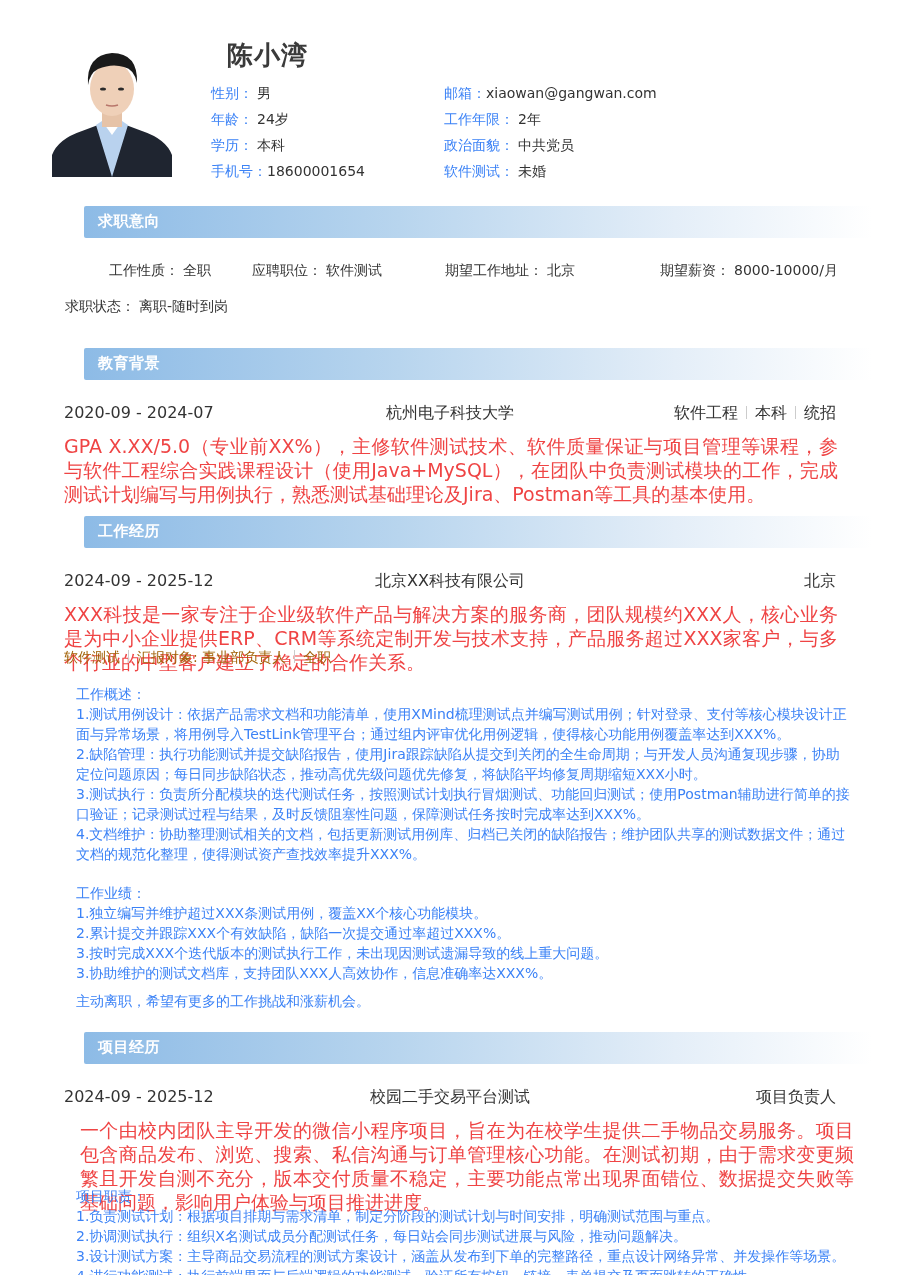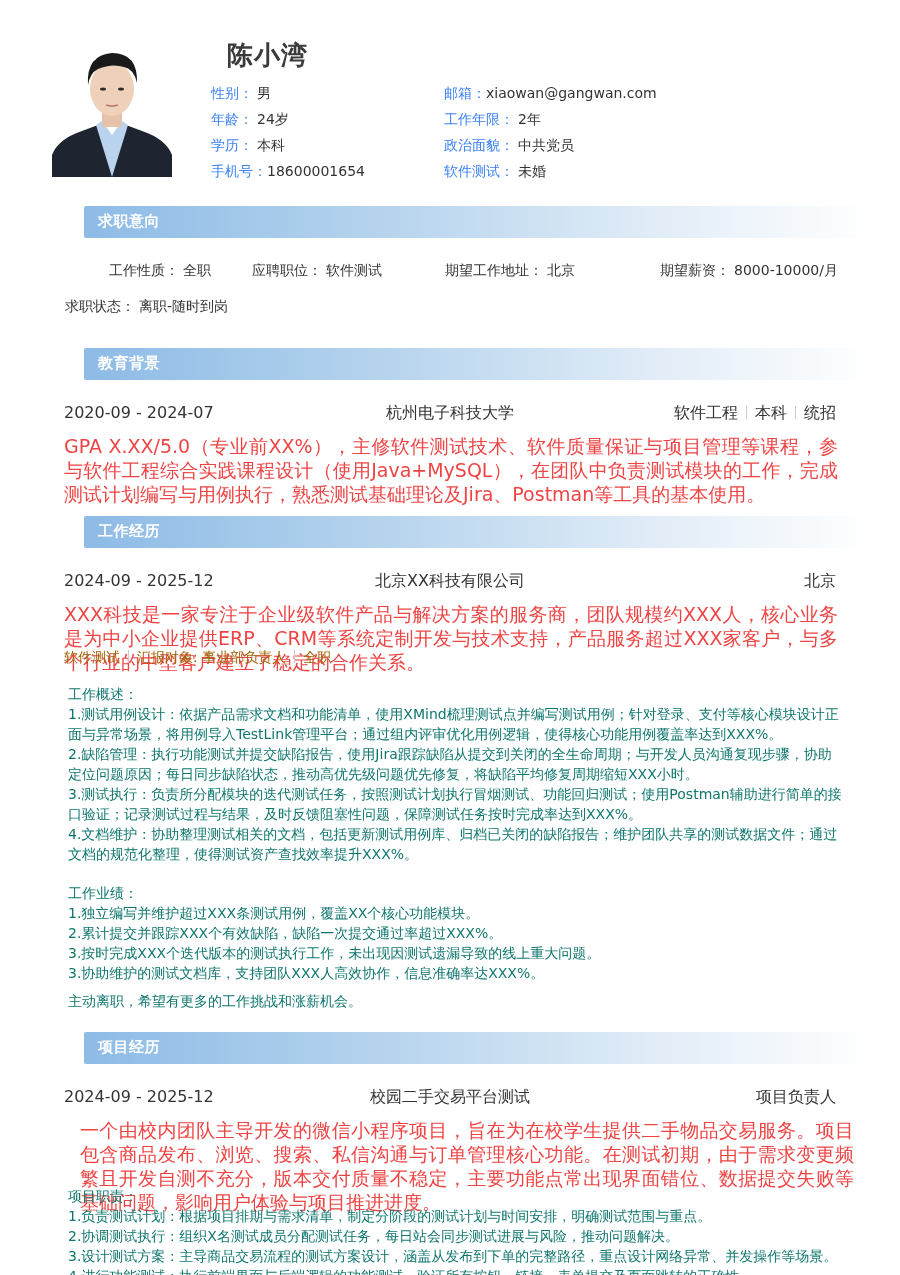--- a/index.html
+++ b/index.html
@@ -53,21 +53,21 @@
     .entry-head .l { position: absolute; left: 0; top: 0; }
     .entry-head .c { position: absolute; left: 0; right: 0; top: 0; text-align: center; }
     .entry-head .r { position: absolute; right: 0; top: 0; }
     .sep { display: inline-block; width: 1px; height: 13px; background: #cccccc; margin: 0 8px; vertical-align: -1px; }
 
     .para {
       position: absolute; left: 64px; width: 774px;
       font-size: 19px; line-height: 24px; color: #ef4444; text-align: justify;
     }
     .tags { position: absolute; left: 64px; font-size: 14px; color: #a16207; white-space: nowrap; }
-    .block { position: absolute; left: 68px; width: 774px; font-size: 14px; line-height: 20px; color: #0f766e; }
+    .block { position: absolute; left: 76px; width: 774px; font-size: 14px; line-height: 20px; color: #3b82f6; }
     .block div { white-space: normal; }
   </style>
 </head>
 <body>
 
 <div class="page">
 
   <div class="photo">
     <svg viewBox="0 0 120 134">
       <rect width="120" height="134" fill="#ffffff"></rect>

